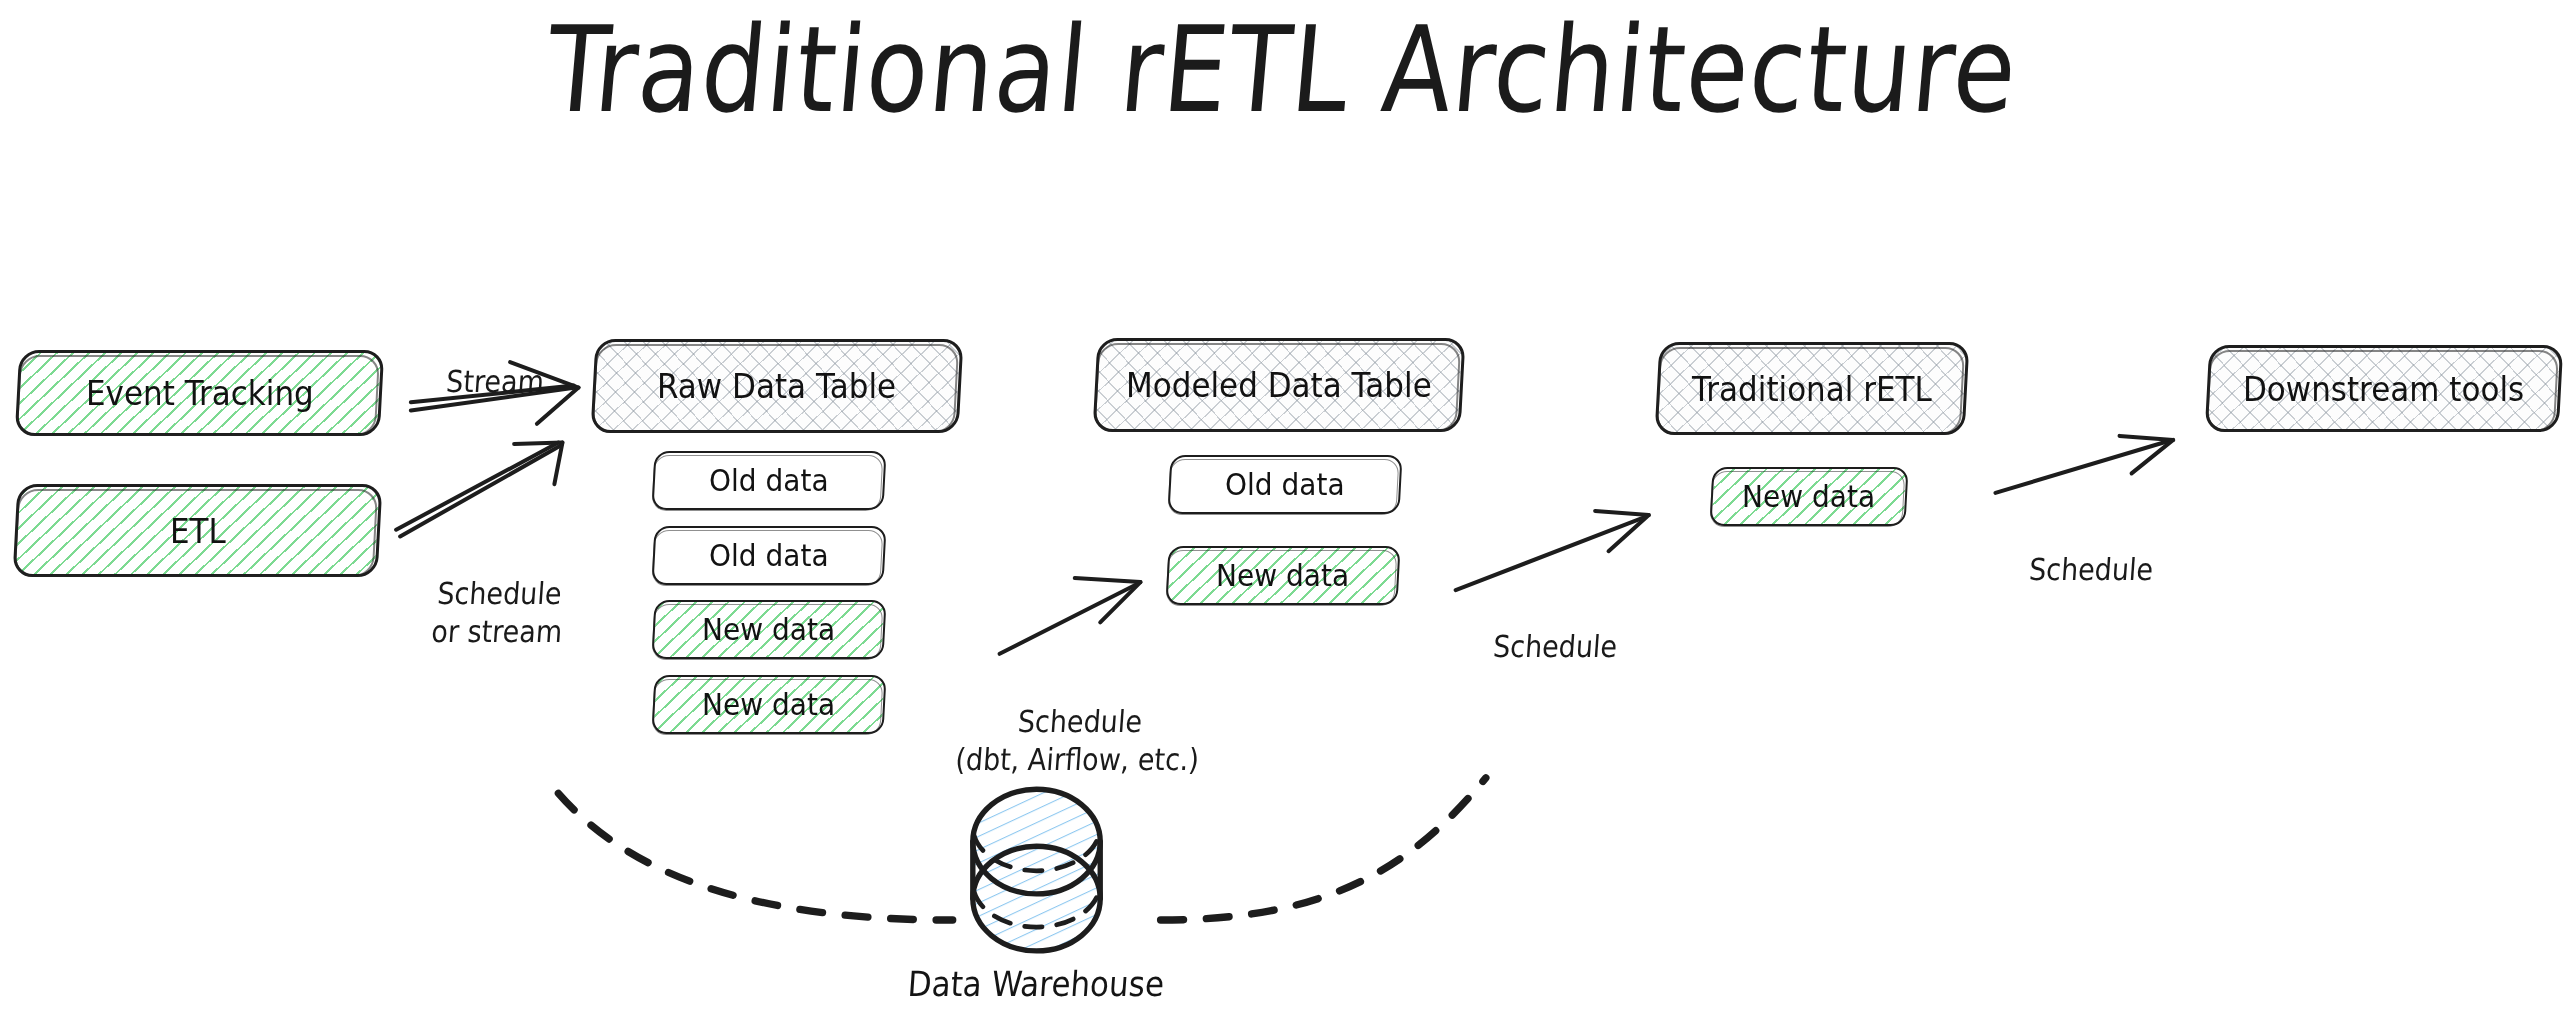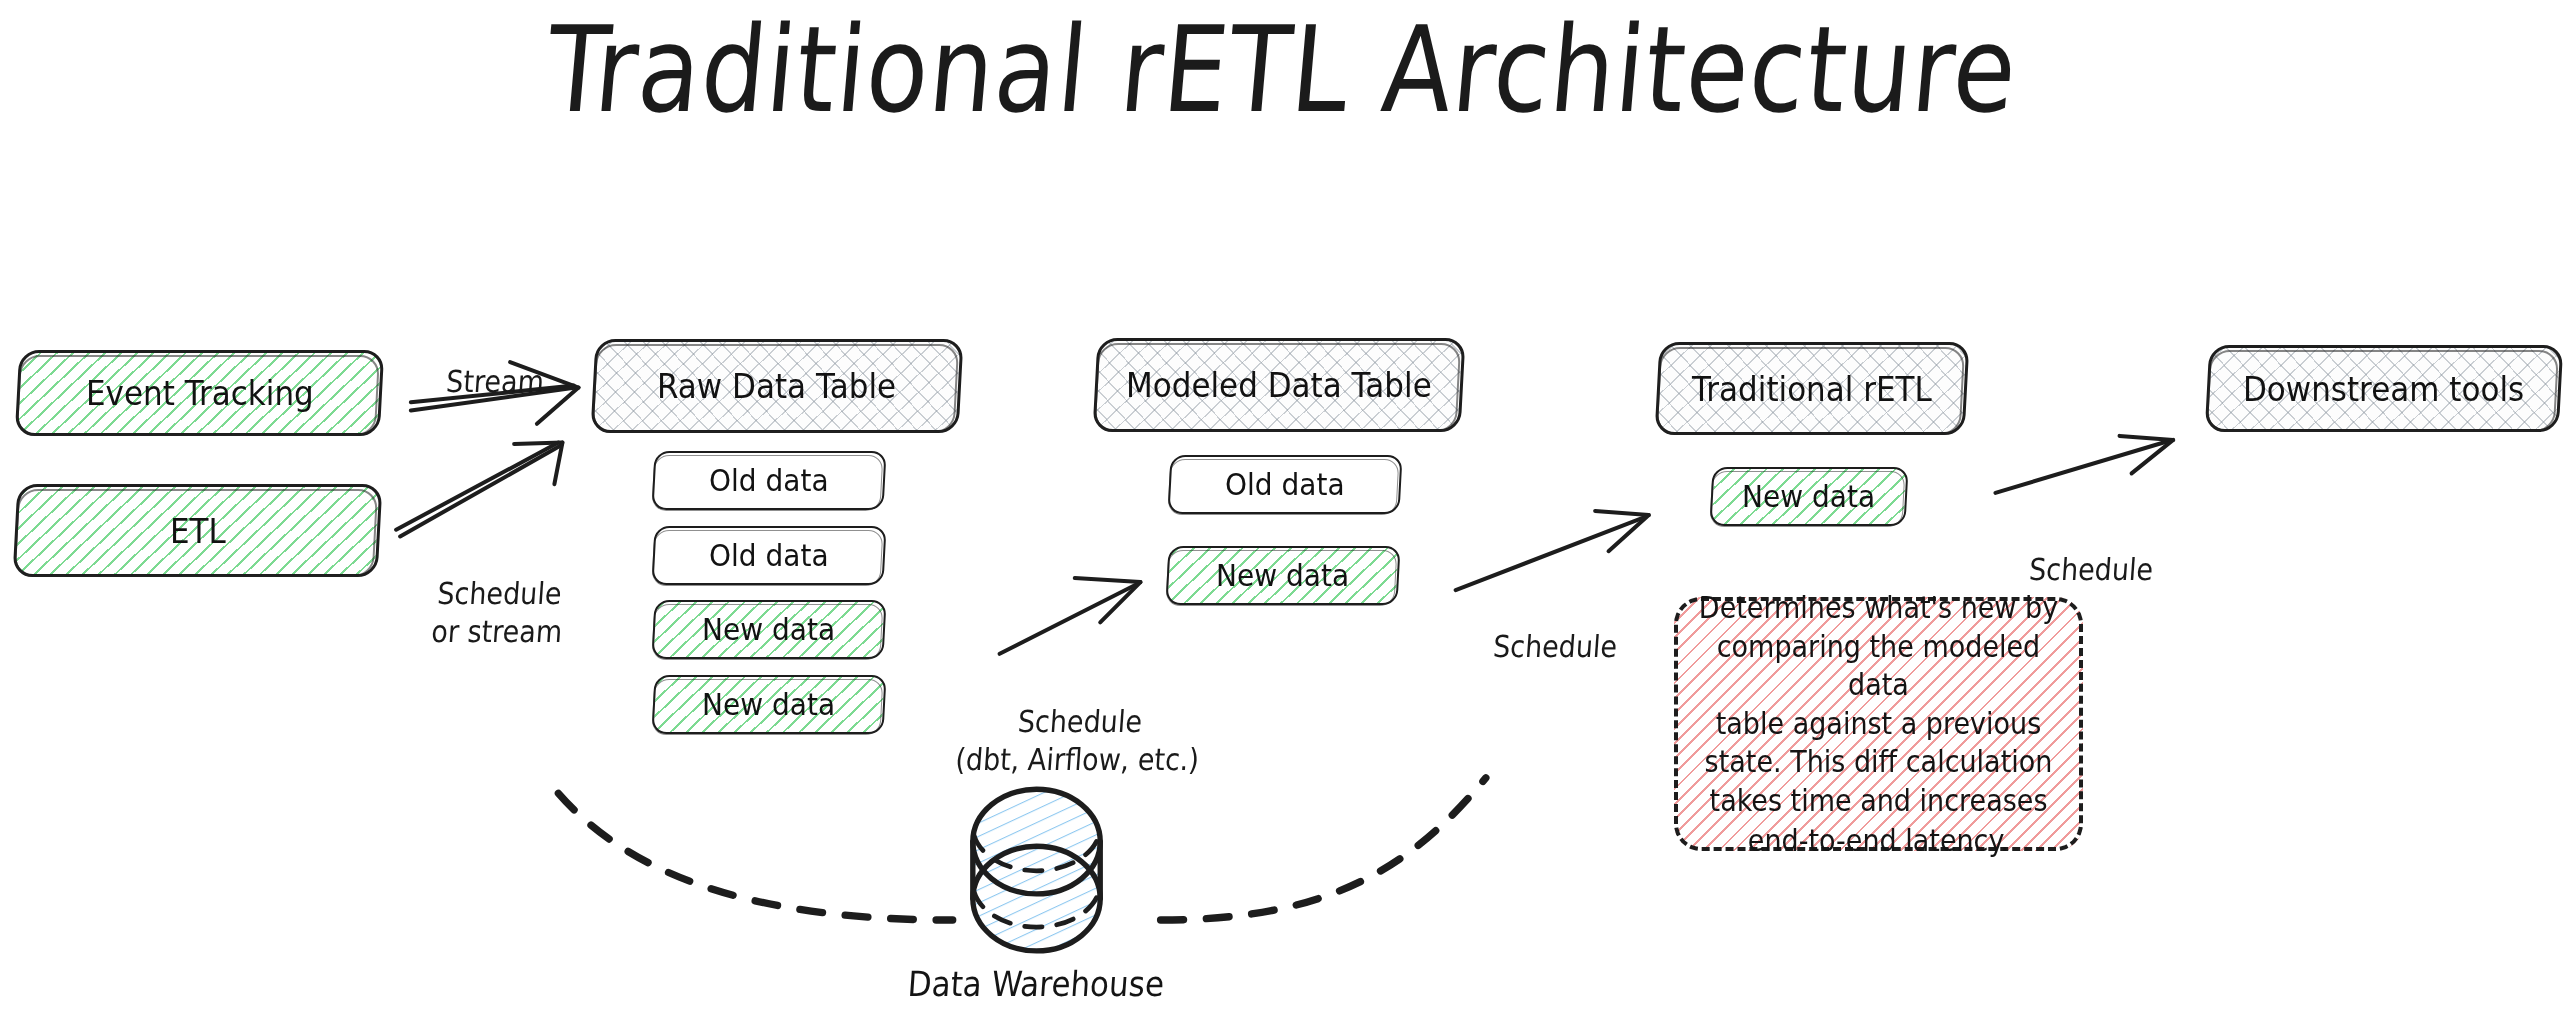--- a/index.html
+++ b/index.html
@@ -230,27 +230,19 @@
   </div>
 
   <div class="edge-label" style="left:1476px;top:594px;width:161px;">
     <span>Schedule</span>
   </div>
 
   <div class="edge-label" style="left:2012px;top:517px;width:161px;">
     <span>Schedule</span>
   </div>
 
-  <div class="note-box fill-red t-note" style="left:1674px;top:597px;width:409px;height:254px;">
-    <span class="label">Determines what's new by
-comparing the modeled data
-table against a previous
-state. This diff calculation
-takes time and increases
-end-to-end latency.</span>
-  </div>
 
   <div class="db-caption" style="left:835px;top:966px;width:402px;">
     <span>Data Warehouse</span>
   </div>
 
 </div>
 
 
 </body></html>

